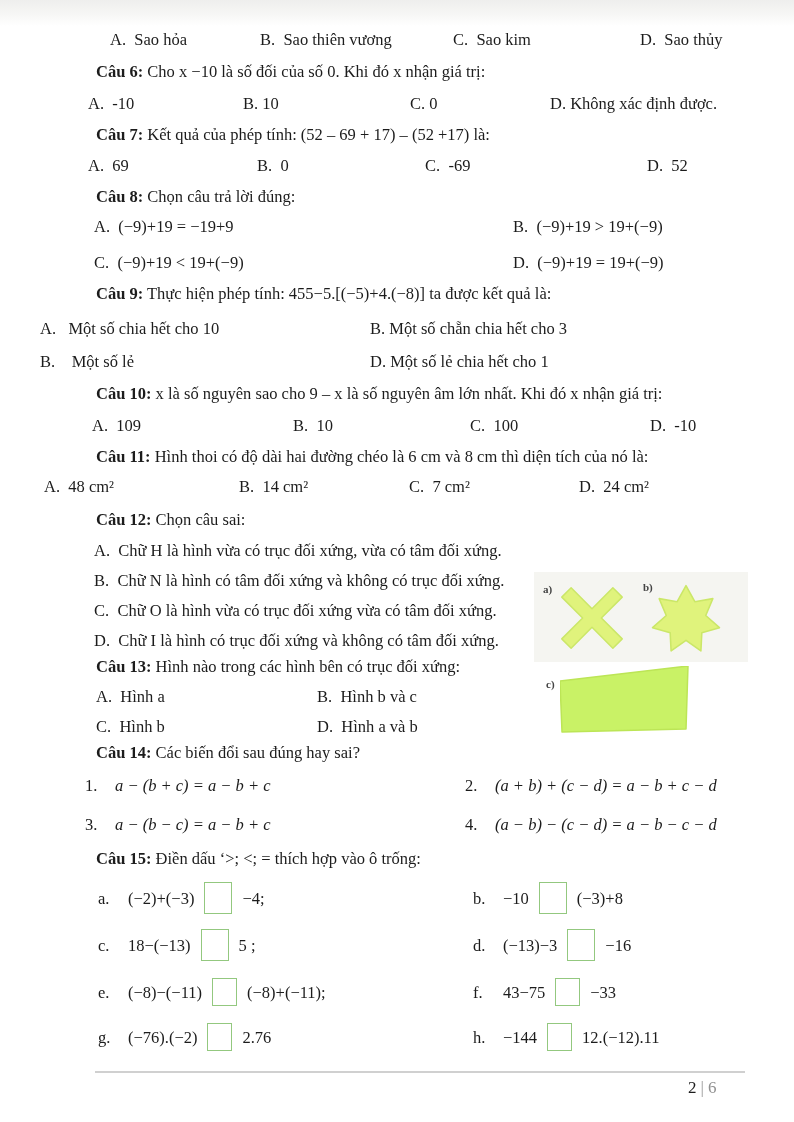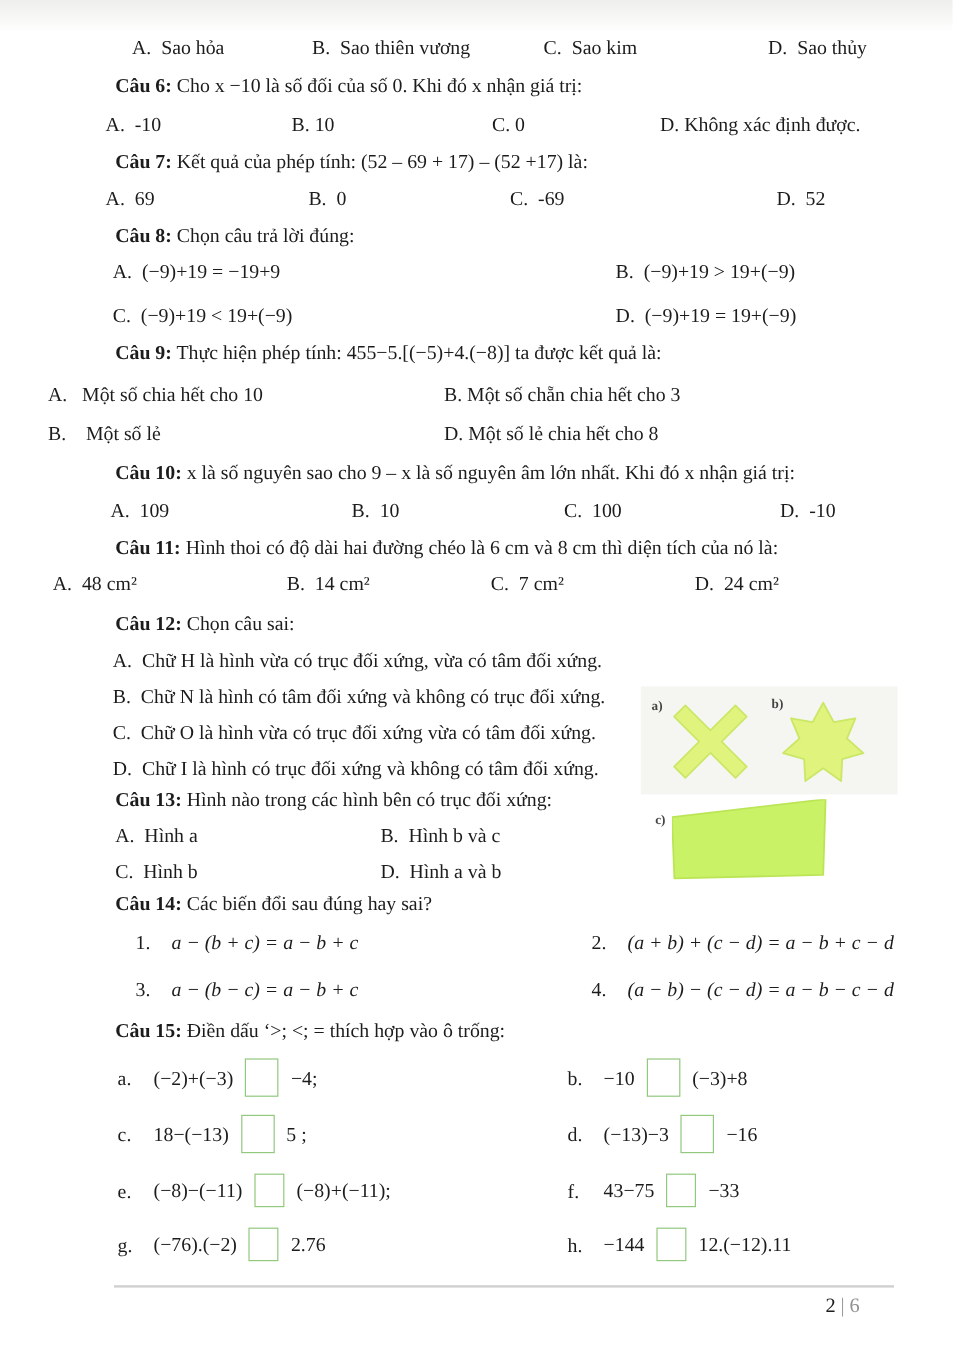--- a/index.html
+++ b/index.html
@@ -17,21 +17,21 @@
   .qlabel{font-weight:bold;}
   .grid{display:grid;}
   .g-q5 {padding-left:110px;grid-template-columns:150px 193px 187px auto;}
   .g-q6 {padding-left:88px; grid-template-columns:155px 167px 140px auto;}
   .g-q7 {padding-left:88px; grid-template-columns:169px 168px 222px auto;}
   .g-q8 {padding-left:94px; grid-template-columns:393px auto;gap:26px;}
   .g-q9 {padding-left:40px; grid-template-columns:318px auto;gap:12px;}
   .g-q10{padding-left:92px; grid-template-columns:201px 177px 180px auto;}
   .g-q11{padding-left:44px; grid-template-columns:195px 170px 170px auto;}
   .g-q13{padding-left:96px; grid-template-columns:221px auto;}
-  .g-q14{padding-left:85px;grid-template-columns:380px auto;margin-left:28px;}
+  .g-q14{padding-left:85px;grid-template-columns:380px auto;}
   .g-q15{padding-left:98px; grid-template-columns:375px auto;}
   .qh{padding-left:96px;}
   .opt-single{padding-left:94px;}
   .mathit{font-style:italic;}
   .itemno{display:inline-block;min-width:30px;}
   .fillbox{
     display:inline-block;width:26px;height:30px;background:#ffffff;
     border:1.6px solid #93c87f;vertical-align:middle;margin:0 10px 4px 10px;
   }
   .fillbox.small{width:23px;height:26px;}
@@ -94,21 +94,21 @@
 
   <div class="row qh" style="top:284px">
     <span class="qlabel">Câu 9:</span><span> Thực hiện phép tính: 455−5.[(−5)+4.(−8)] ta được kết quả là:</span>
   </div>
   <div class="row grid g-q9" style="top:319px">
     <span>A.&nbsp;&nbsp; Một số chia hết cho 10</span>
     <span>B. Một số chẵn chia hết cho 3</span>
   </div>
   <div class="row grid g-q9" style="top:352px">
     <span>B.&nbsp;&nbsp;&nbsp; Một số lẻ</span>
-    <span>D. Một số lẻ chia hết cho 8</span>
+    <span>D. Một số lẻ chia hết cho 1</span>
   </div>
 
   <div class="row qh" style="top:384px">
     <span class="qlabel">Câu 10:</span><span> x là số nguyên sao cho 9 – x là số nguyên âm lớn nhất. Khi đó x nhận giá trị:</span>
   </div>
   <div class="row grid g-q10" style="top:416px">
     <span>A.&nbsp; 109</span>
     <span>B.&nbsp; 10</span>
     <span>C.&nbsp; 100</span>
     <span>D.&nbsp; -10</span>

